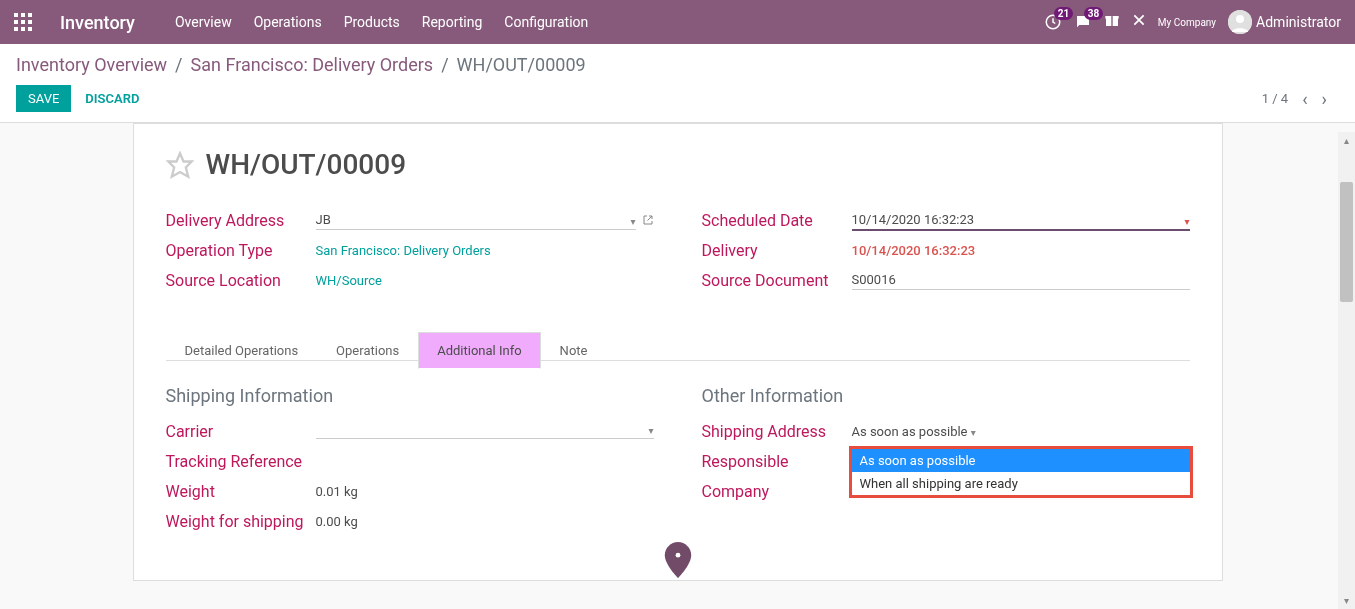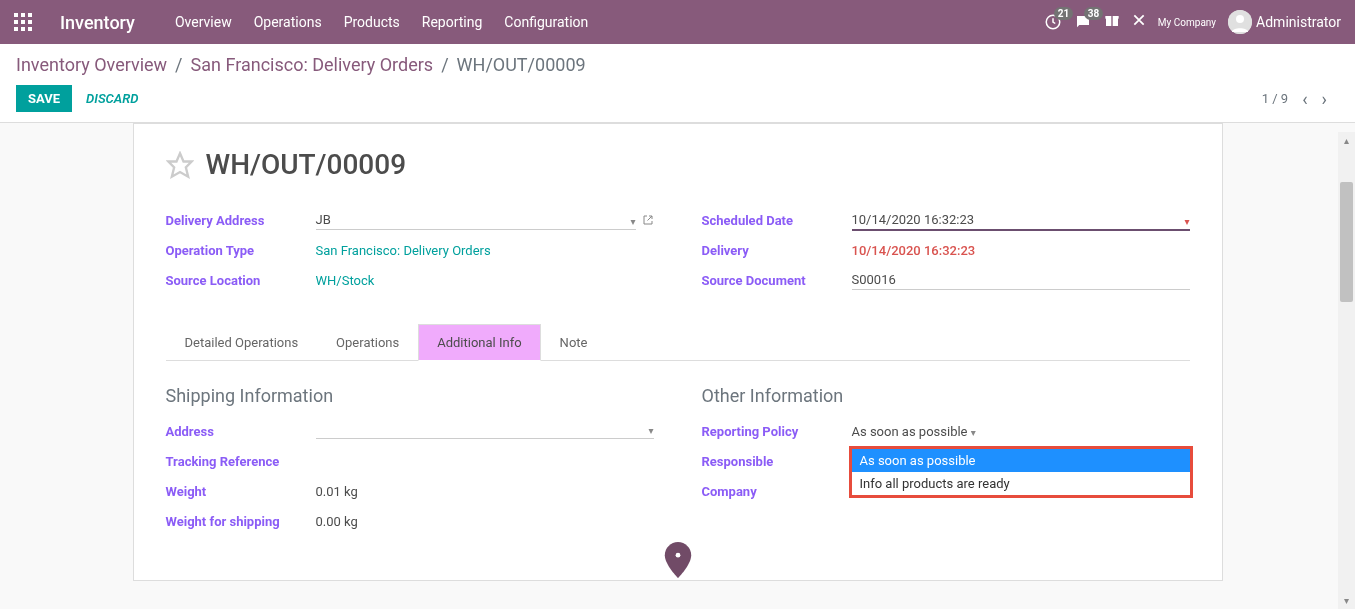--- a/index.html
+++ b/index.html
@@ -8,61 +8,61 @@
 
 .navbar { background: #875a7b; height: 44px; display: flex; align-items: center; padding: 0 14px; color: #fff; }
 .apps-icon { width: 18px; height: 18px; display: grid; grid-template-columns: repeat(3,4px); grid-template-rows: repeat(3,4px); gap: 3px; cursor: pointer; margin-right: 28px; }
 .apps-icon span { background: #fff; }
 .brand { font-size: 18px; font-weight: 500; margin-right: 40px; }
 .nav-links { display: flex; gap: 22px; }
 .nav-links a { color: #fff; text-decoration: none; font-size: 14px; }
 .nav-right { margin-left: auto; display: flex; align-items: center; gap: 12px; }
 .badge-circle { position: relative; display: flex; align-items: center; cursor: pointer; }
 .badge-circle svg { width: 18px; height: 18px; fill: #fff; }
-.badge-count { position: absolute; top: -6px; left: 10px; background: #737373; color: #fff; font-size: 10px; border-radius: 8px; padding: 0 4px; line-height: 13px; font-weight: bold; }
+.badge-count { position: absolute; top: -6px; left: 10px; background: #701a75; color: #fff; font-size: 10px; border-radius: 8px; padding: 0 4px; line-height: 13px; font-weight: bold; }
 .nav-icon { color: #fff; cursor: pointer; font-size: 15px; }
 .company-name { color: #fff; font-size: 10px; }
 .avatar { width: 24px; height: 24px; border-radius: 50%; background: #ddd; display: flex; align-items: center; justify-content: center; }
 .avatar svg { width: 24px; height: 24px; }
 .user-name { color: #fff; font-size: 14px; margin-left: 4px; }
 
 
 .control-row { background: #fff; border-bottom: 1px solid #ddd; padding: 10px 28px 10px 16px; }
 .breadcrumb { font-size: 18px; color: #6c757d; margin-bottom: 10px; display: flex; gap: 8px; align-items: center; }
 .breadcrumb a { color: #875a7b; text-decoration: none; }
 .breadcrumb .sep { color: #6c757d; }
 .actions-row { display: flex; align-items: center; }
-.btn-save { background: #00a09d; color: #fff; border: none; padding: 6px 12px; font-size: 13px; font-weight: 700; cursor: pointer; margin-right: 14px; }
-.btn-discard { background: none; border: none; color: #00a09d; font-size: 13px; font-weight: 600; cursor: pointer; font-style: italic; }
+.btn-save { background: #00a09d; color: #fff; border: none; padding: 6px 12px; font-size: 13px; font-weight: 400; cursor: pointer; margin-right: 14px; }
+.btn-discard { background: none; border: none; color: #00a09d; font-size: 13px; font-weight: 600; cursor: pointer; }
 .pager { margin-left: auto; display: flex; align-items: center; gap: 14px; color: #6c757d; font-size: 13px; }
 .pager-arrow { cursor: pointer; font-size: 18px; color: #6c757d; }
 
 
 .sheet-container { padding: 0; height: calc(609px - 44px - 88px); overflow-y: auto; }
 .sheet { background: #fff; border: 1px solid #ddd; max-width: 1090px; margin: 0 auto; padding: 24px 32px 40px; position: relative; }
 .title-row { display: flex; align-items: center; margin-bottom: 28px; }
 .star-icon { width: 28px; height: 28px; margin-right: 12px; cursor: pointer; }
 .star-icon svg { width: 28px; height: 28px; fill: none; stroke: #ccc; stroke-width: 2; }
 .record-title { font-size: 28px; color: #4c4c4c; font-weight: 500; }
 
 .form-grid { display: flex; gap: 48px; margin-bottom: 24px; }
 .form-col { flex: 1; }
 .form-row { display: flex; align-items: center; margin-bottom: 8px; min-height: 22px; }
-.form-label { width: 150px; color: #8b5cf6; font-size: 13px; font-weight: 700; }
+.form-label { width: 150px; color: #be185d; font-size: 16px; font-weight: 400; }
 .form-value { flex: 1; font-size: 13px; color: #4c4c4c; position: relative; }
 .form-value.link { color: #00a09d; cursor: pointer; }
 .input-line { border-bottom: 1px solid #ccc; padding: 2px 0; display: flex; align-items: flex-end; }
 .input-line.required { border-bottom: 2px solid #6b4e6f; }
 .ext-link { margin-left: 6px; cursor: pointer; color: #888; }
 .caret-down { margin-left: auto; cursor: pointer; color: #888; font-size: 10px; }
 .deadline-val { color: #d9534f; font-weight: 500; }
 
 
 .tabs { display: flex; border-bottom: 1px solid #ddd; }
-.tab { padding: 10px 18px; font-size: 13px; color: #666; cursor: pointer; border: 1px solid transparent; border-bottom: none; position: relative; top: 1px; }
+.tab { padding: 10px 18px; font-size: 13px; color: #666; cursor: pointer; border: 1px solid transparent; border-bottom: none; position: relative; top: 9px; }
 .tab.active { border-color: #ddd; background: #f0abfc; color: #4c4c4c; border-bottom: 1px solid #fff; }
 
 .tab-content { padding-top: 24px; display: flex; gap: 48px; }
 .section-col { flex: 1; }
 .section-title { font-size: 18px; color: #6c757d; margin-bottom: 14px; font-weight: 400; }
 
 
 .dropdown-wrap { position: relative; }
 .dropdown-panel { position: absolute; top: 22px; left: -3px; right: -3px; border: 3px solid #e74c3c; background: #fff; z-index: 10; }
 .dropdown-opt { padding: 4px 8px; font-size: 13px; cursor: pointer; color: #333; }
@@ -145,21 +145,21 @@
     <a>Inventory Overview</a>
     <span class="sep">/</span>
     <a>San Francisco: Delivery Orders</a>
     <span class="sep">/</span>
     <span>WH/OUT/00009</span>
   </div>
   <div class="actions-row">
     <button class="btn-save">SAVE</button>
     <button class="btn-discard">DISCARD</button>
     <div class="pager">
-      <span>1 / 9</span>
+      <span>1 / 4</span>
       <span class="pager-arrow">‹</span>
       <span class="pager-arrow">›</span>
     </div>
   </div>
 </div>
 
 <div class="sheet-container">
   <div class="sheet">
     <div class="title-row">
       <span class="star-icon">
@@ -183,21 +183,21 @@
                 <path d="M14 4h6v6M20 4l-9 9M10 4H4v16h16v-6"></path>
               </svg>
           </span>
         </div>
         <div class="form-row">
           <span class="form-label">Operation Type</span>
           <span class="form-value link">San Francisco: Delivery Orders</span>
         </div>
         <div class="form-row">
           <span class="form-label">Source Location</span>
-          <span class="form-value link">WH/Stock</span>
+          <span class="form-value link">WH/Source</span>
         </div>
       </div>
       <div class="form-col">
         <div class="form-row">
           <span class="form-label">Scheduled Date</span>
           <span class="form-value input-line required">
             <span>10/14/2020 16:32:23</span>
             <span class="caret-down" style="color:#d9534f">▾</span>
           </span>
         </div>
@@ -218,21 +218,21 @@
       <div class="tab">Detailed Operations</div>
       <div class="tab">Operations</div>
       <div class="tab active">Additional Info</div>
       <div class="tab">Note</div>
     </div>
 
     <div class="tab-content">
       <div class="section-col">
         <h2 class="section-title">Shipping Information</h2>
         <div class="form-row">
-          <span class="form-label">Address</span>
+          <span class="form-label">Carrier</span>
           <span class="form-value input-line">
             <span></span>
             <span class="caret-down">▾</span>
           </span>
         </div>
         <div class="form-row">
           <span class="form-label">Tracking Reference</span>
           <span class="form-value"></span>
         </div>
         <div class="form-row">
@@ -241,27 +241,27 @@
         </div>
         <div class="form-row">
           <span class="form-label">Weight for shipping</span>
           <span class="form-value">0.00 kg</span>
         </div>
       </div>
 
       <div class="section-col">
         <h2 class="section-title">Other Information</h2>
         <div class="form-row dropdown-wrap">
-          <span class="form-label">Reporting Policy</span>
+          <span class="form-label">Shipping Address</span>
           <span class="form-value" style="position:relative">
             <span>As soon as possible</span>
             <span class="caret-down">▾</span>
             <div class="dropdown-panel">
               <div class="dropdown-opt selected">As soon as possible</div>
-              <div class="dropdown-opt">Info all products are ready</div>
+              <div class="dropdown-opt">When all shipping are ready</div>
             </div>
           </span>
         </div>
         <div class="form-row">
           <span class="form-label">Responsible</span>
           <span class="form-value"></span>
         </div>
         <div class="form-row">
           <span class="form-label">Company</span>
           <span class="form-value"></span>

